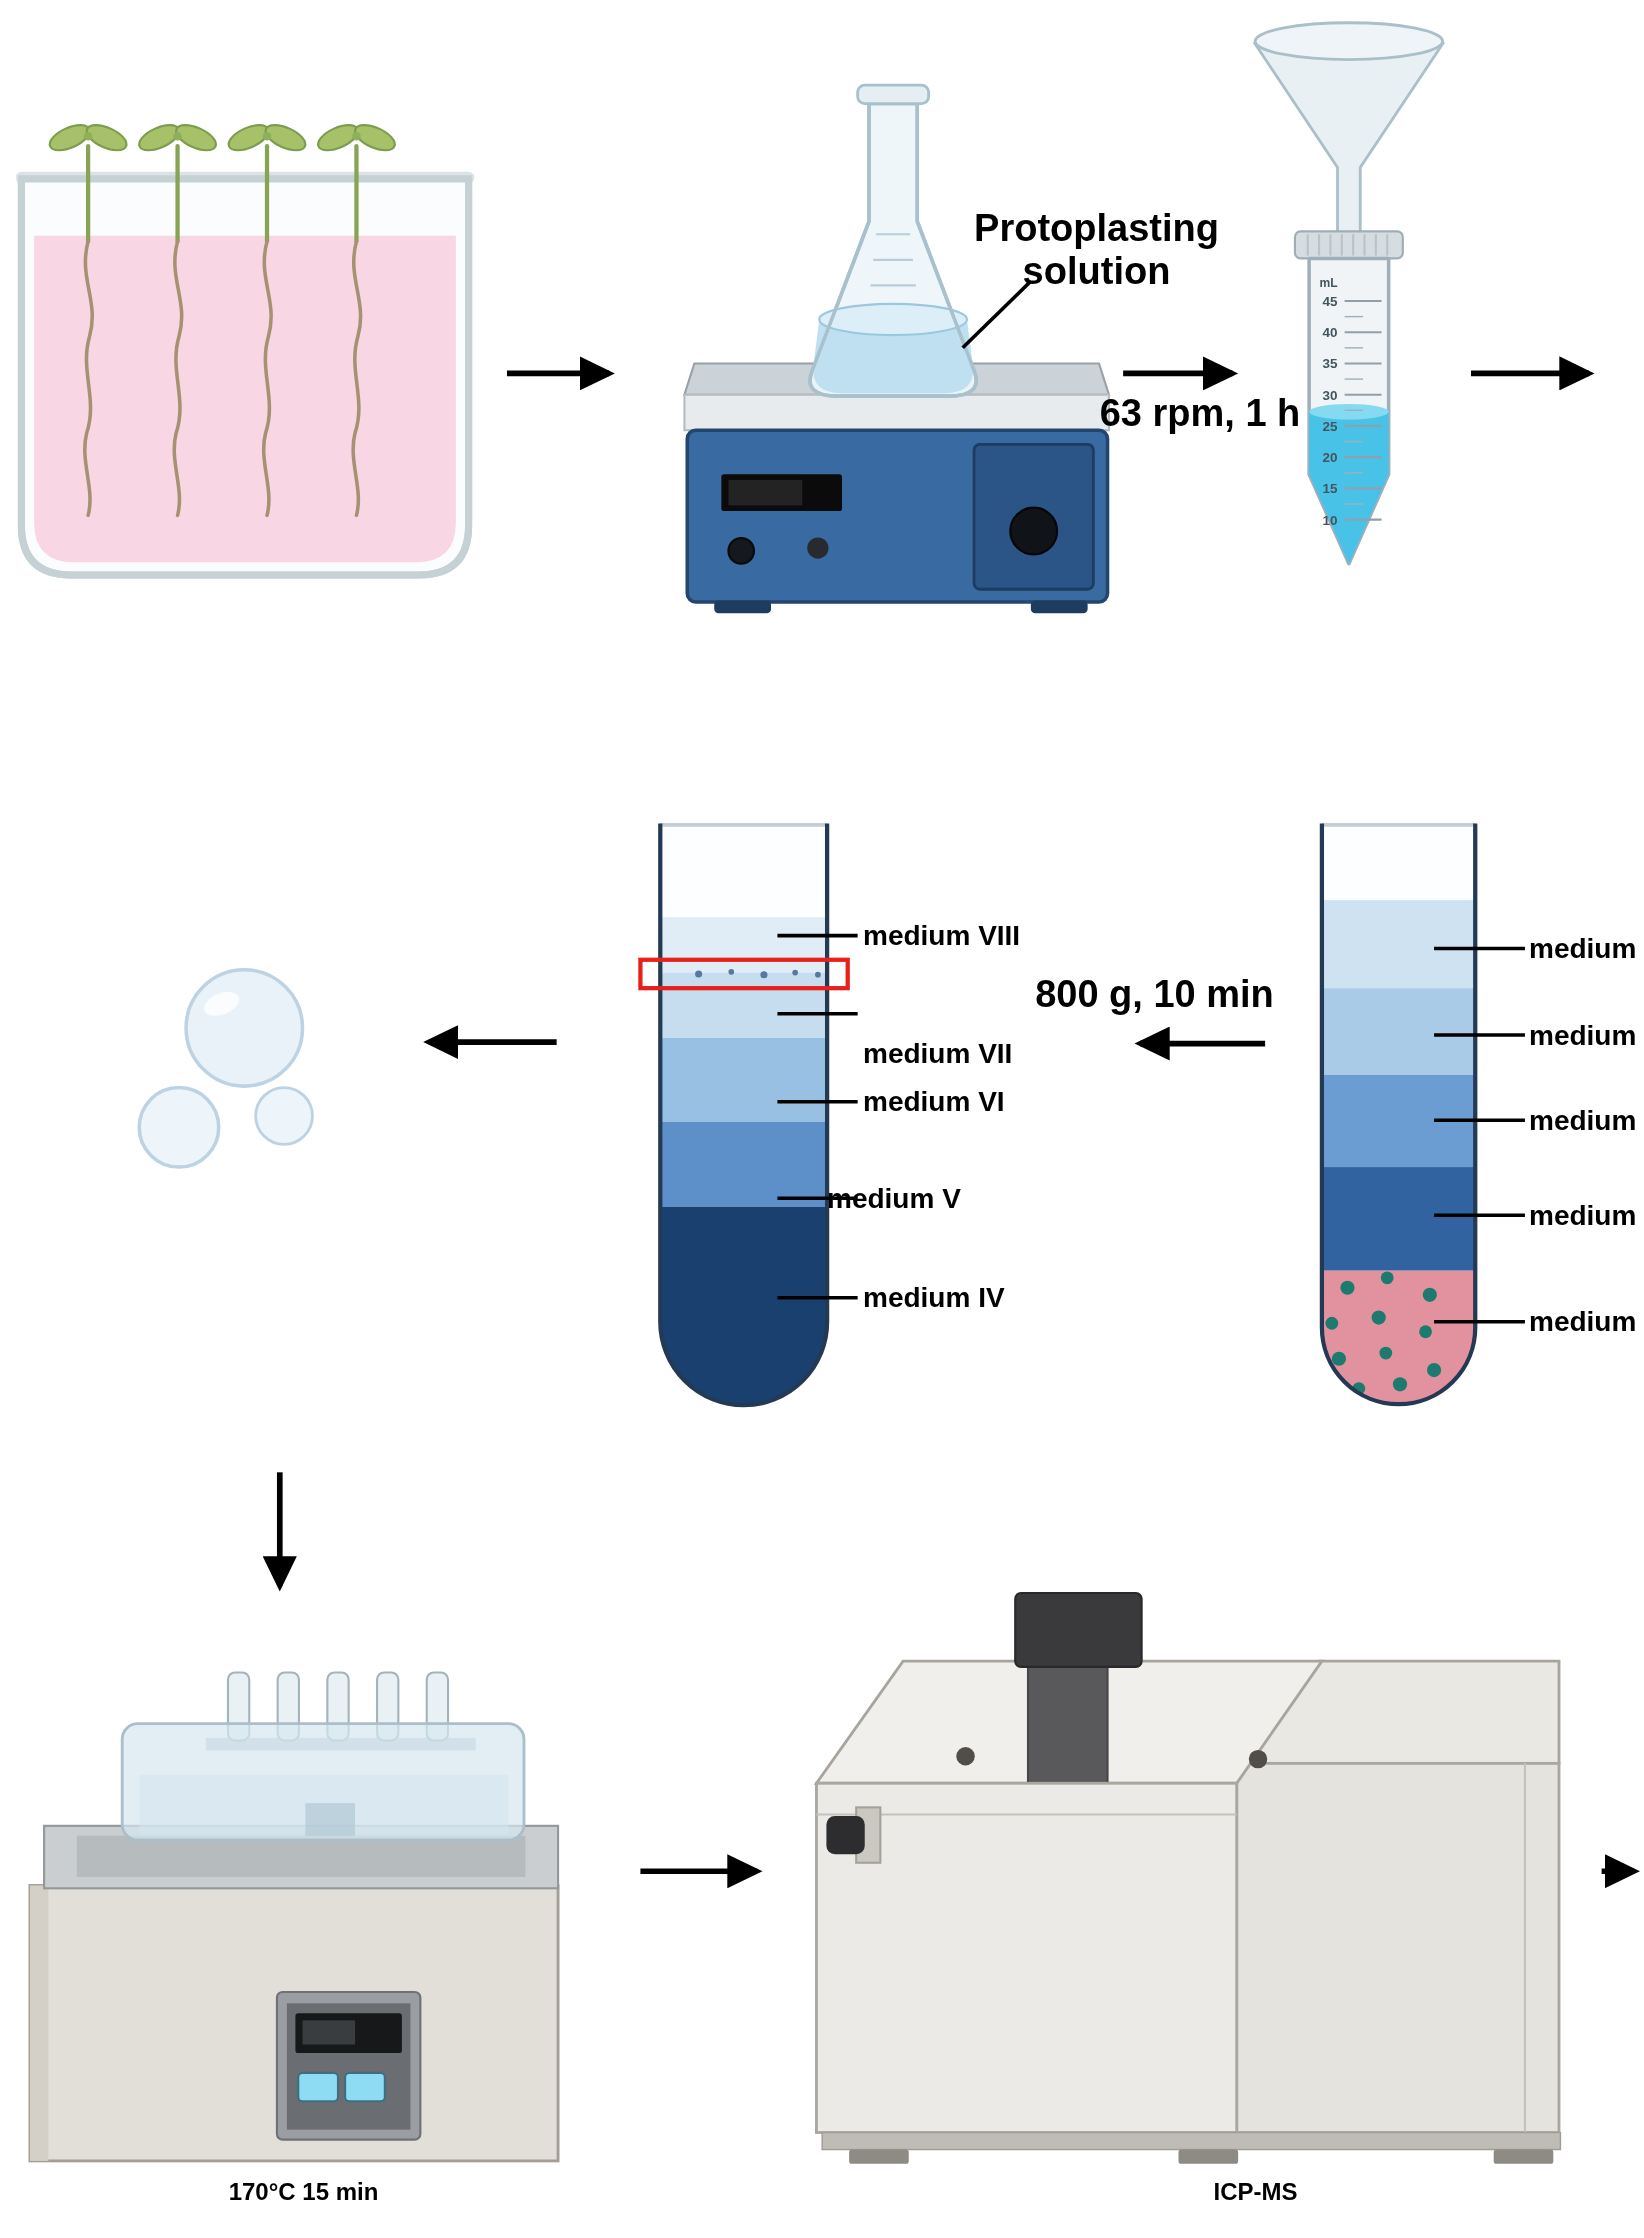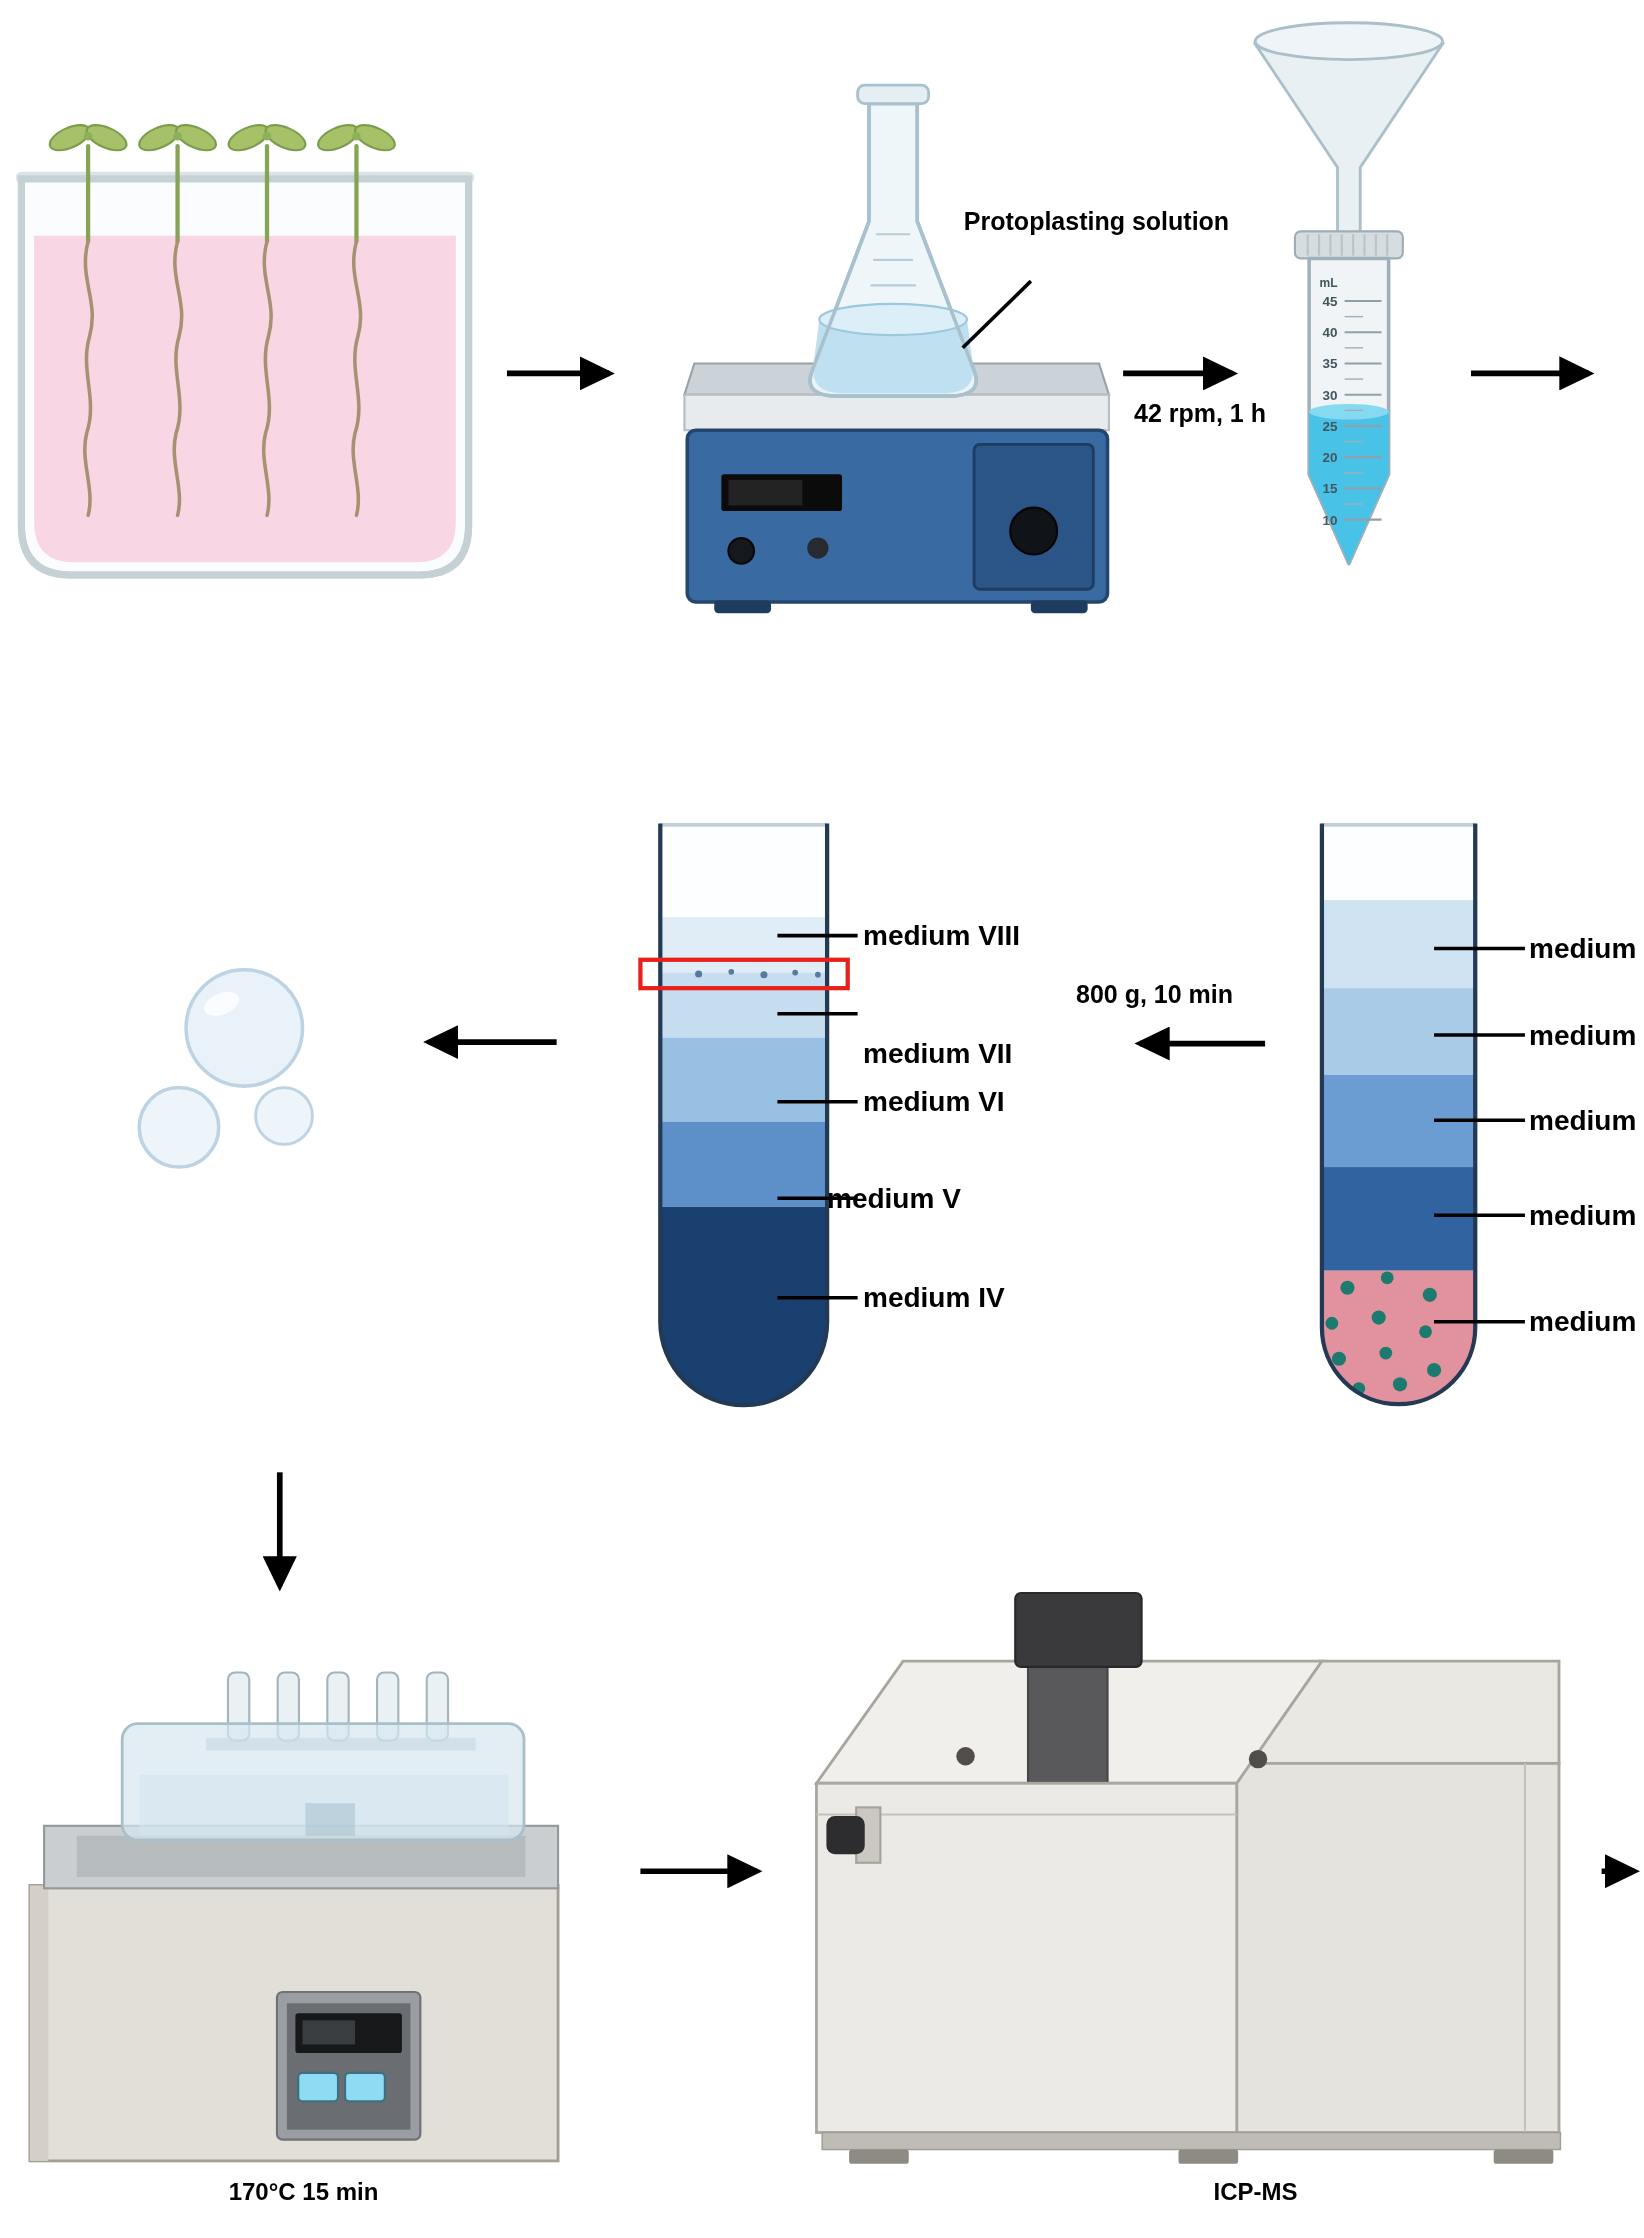--- a/index.html
+++ b/index.html
@@ -4,21 +4,21 @@
 <style>
   *{margin:0;padding:0;box-sizing:border-box}
   html,body{background:#ffffff}
   #canvas{position:relative;width:1645px;height:2239px;overflow:hidden;background:#fff;
           font-family:"Liberation Sans",sans-serif}
   #art{position:absolute;left:0;top:0}
   .lbl{position:absolute;font-weight:700;color:#000;text-align:center}
   .la{text-align:right}
   .nowrap{white-space:nowrap}
   .f40{font-size:28px;line-height:33px}
-  .f44{font-size:25px;line-height:35px}
+  .f44{font-size:38px;line-height:35px}
   .f46{font-size:24px;line-height:37px}
   svg text{font-family:"Liberation Sans",sans-serif;font-weight:700}
   .arrow{stroke:#000;stroke-width:8;marker-end:url(#ah)}
   .lline{stroke:#000;stroke-width:5}
 </style>
 </head>
 <body>
 
 <div id="canvas">
 
@@ -262,21 +262,21 @@
       <rect x="1660" y="3028" width="84" height="20" rx="4"></rect>
       <rect x="2104" y="3028" width="84" height="20" rx="4"></rect>
     </g>
   </g>
 
   <line class="arrow" x1="2256" y1="2636" x2="2302" y2="2636"></line>
 </svg>
 
 <div class="lbl f44" style="left:951px;top:207px;width:291px;line-height:1.14">Protoplasting solution</div>
 
-<div class="lbl f44 nowrap" style="left:1065px;top:396px;width:270px">42 rpm, 1 h</div>
+<div class="lbl f44 nowrap" style="left:1065px;top:396px;width:270px">63 rpm, 1 h</div>
 
 <div class="lbl f44 nowrap" style="left:1016px;top:977px;width:277px">800 g, 10 min</div>
 
 <div class="lbl la f40 nowrap" style="left:863px;top:919px">medium VIII</div>
 <div class="lbl la f40 nowrap" style="left:863px;top:1037px">medium VII</div>
 <div class="lbl la f40 nowrap" style="left:863px;top:1085px">medium VI</div>
 <div class="lbl la f40 nowrap" style="left:827px;top:1182px">medium V</div>
 <div class="lbl la f40 nowrap" style="left:863px;top:1281px">medium IV</div>
 
 <div class="lbl la f40 nowrap" style="left:1529px;top:932px">medium</div>

